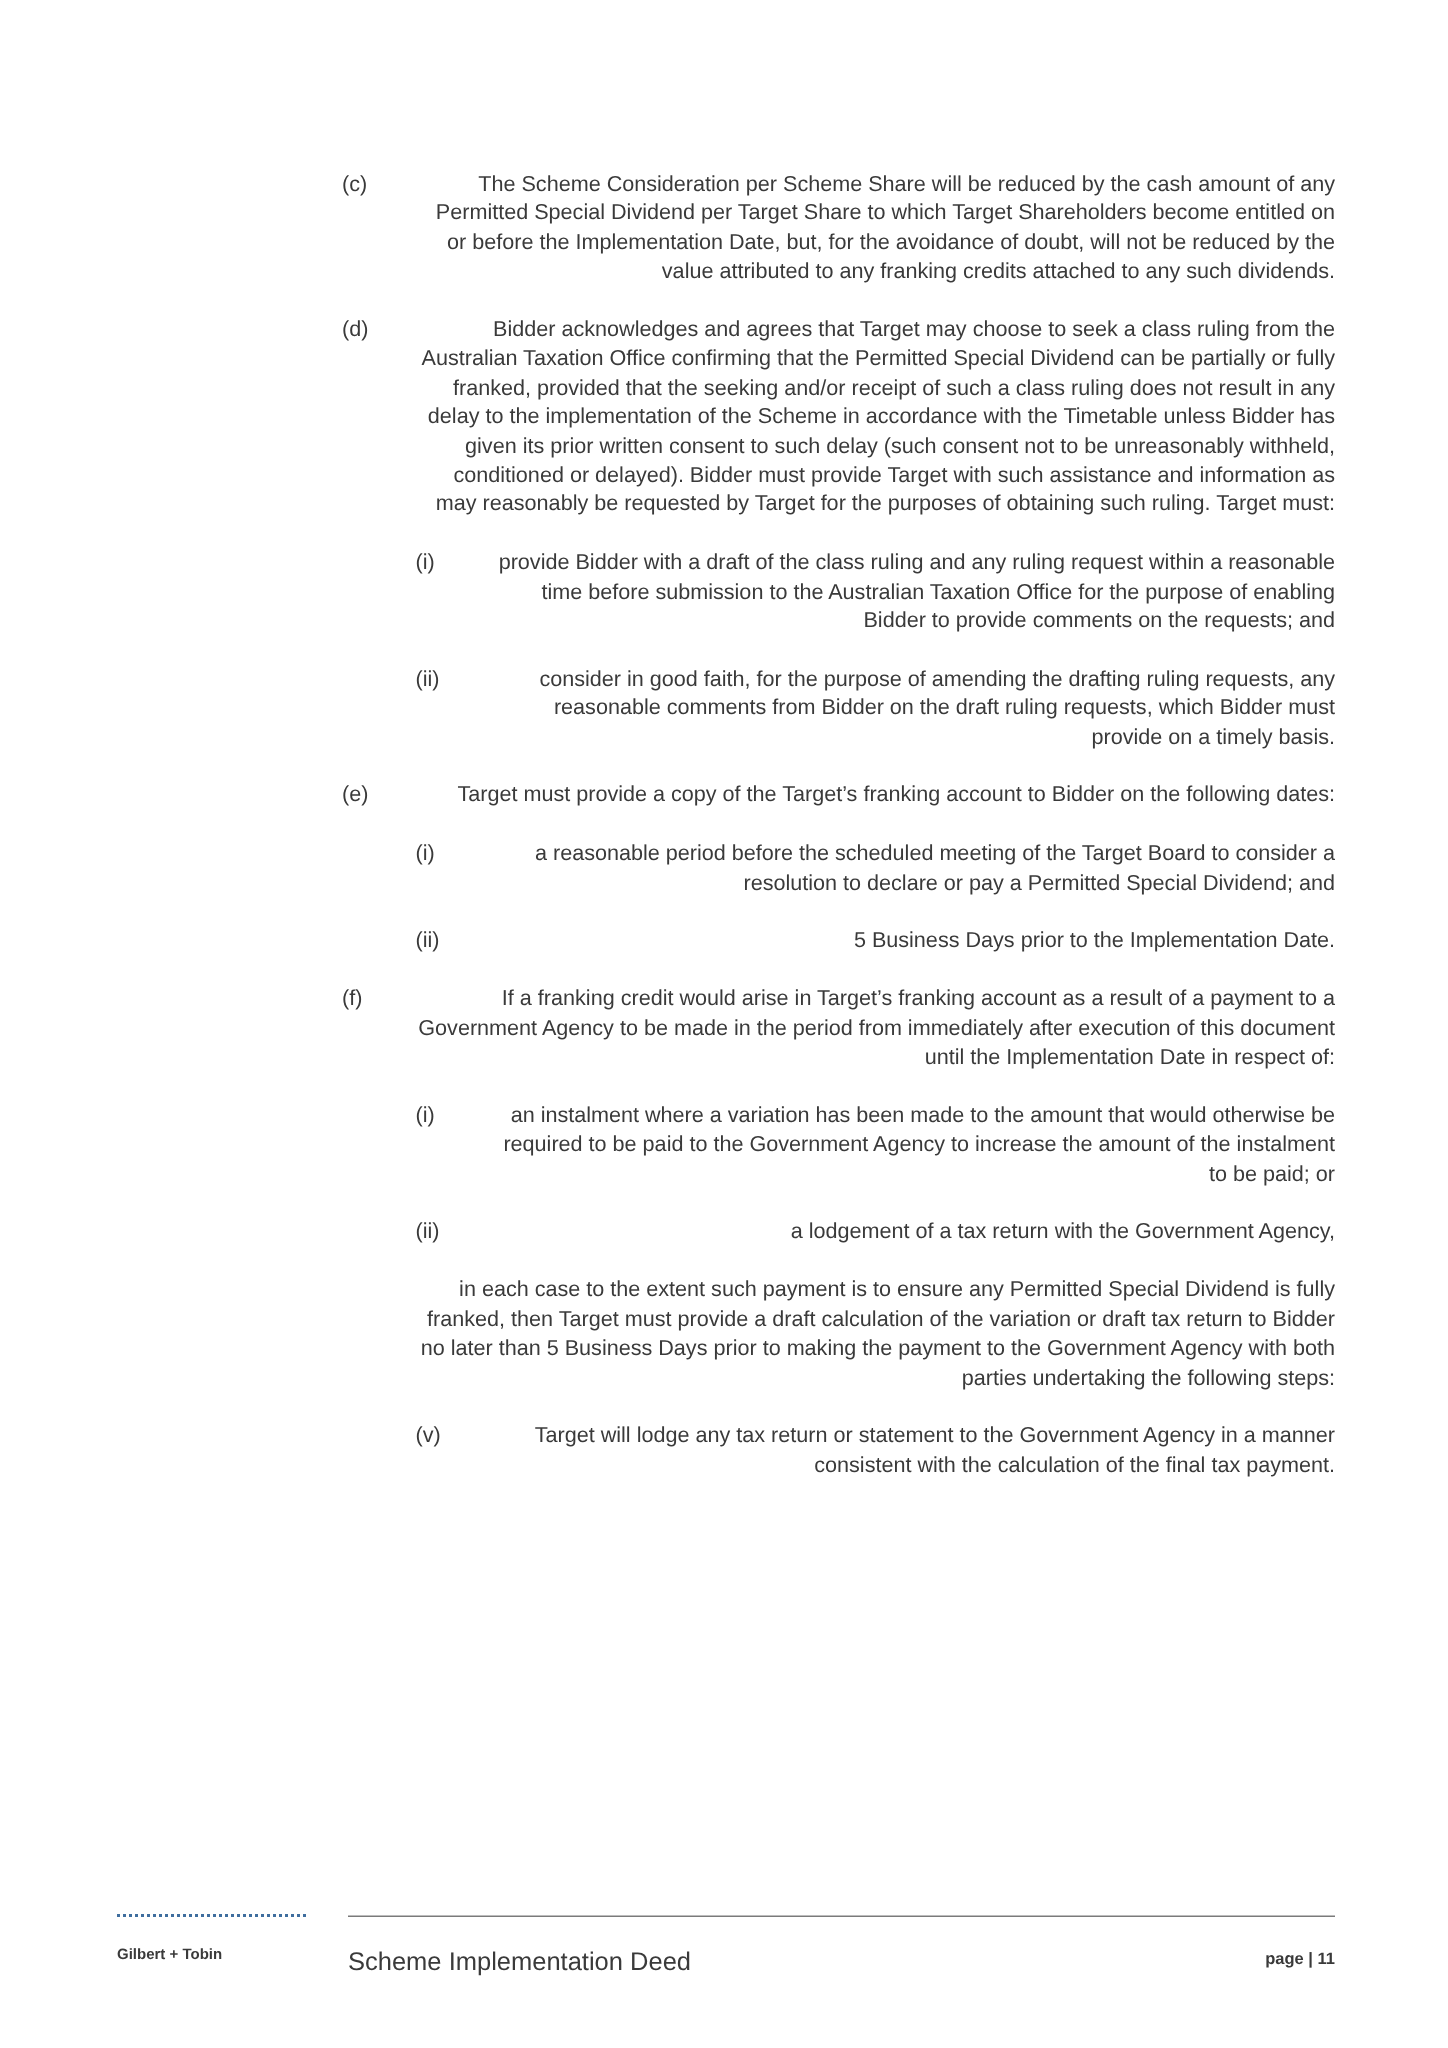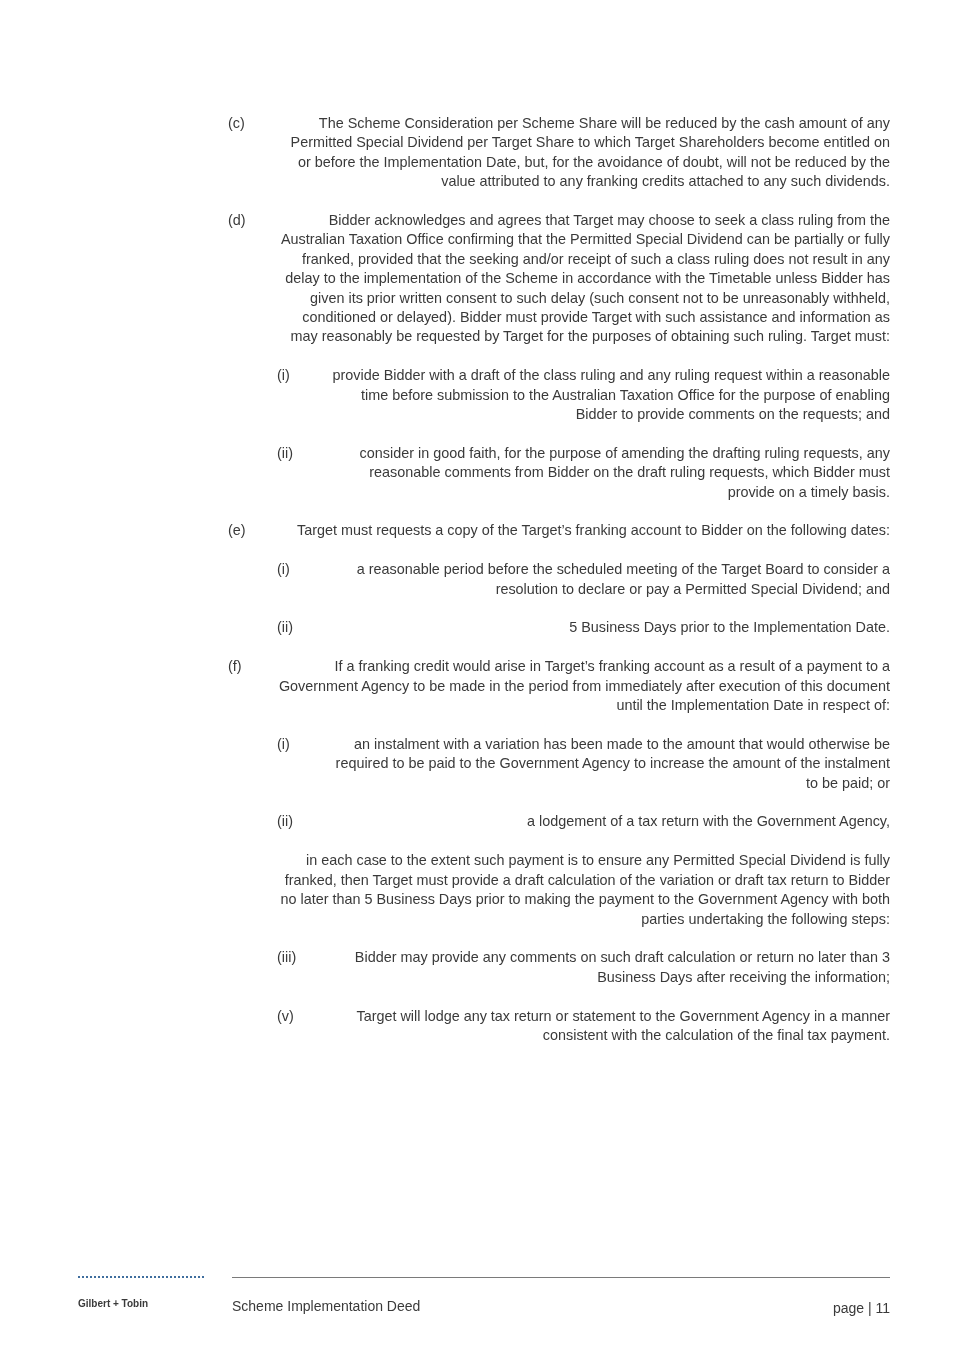--- a/index.html
+++ b/index.html
@@ -56,29 +56,30 @@
     left: 78px;
     top: 1298px;
     font-size: 10px;
     color: var(--text);
     font-weight: bold;
   }
   .footer-title {
     position: absolute;
     left: 232px;
     top: 1298px;
-    font-size: 14px;
+    font-size: 17px;
     color: var(--text);
   }
   .footer-page {
     position: absolute;
     right: 75px;
     top: 1300px;
-    font-size: 14px;
+    font-size: 11px;
     color: var(--text);
+    font-weight: bold;
   }
 </style>
 </head>
 <body>
 
 <div class="content">
 
   <div class="para level-a">
     <span class="label">(c)</span>
     <span class="text">The Scheme Consideration per Scheme Share will be reduced by the cash amount of any Permitted Special Dividend per Target Share to which Target Shareholders become entitled on or before the Implementation Date, but, for the avoidance of doubt, will not be reduced by the value attributed to any franking credits attached to any such dividends.</span>
@@ -94,56 +95,52 @@
     <span class="text">provide Bidder with a draft of the class ruling and any ruling request within a reasonable time before submission to the Australian Taxation Office for the purpose of enabling Bidder to provide comments on the requests; and</span>
   </div>
 
   <div class="para level-i">
     <span class="label">(ii)</span>
     <span class="text">consider in good faith, for the purpose of amending the drafting ruling requests, any reasonable comments from Bidder on the draft ruling requests, which Bidder must provide on a timely basis.</span>
   </div>
 
   <div class="para level-a">
     <span class="label">(e)</span>
-    <span class="text">Target must requests a copy of the Target’s franking account to Bidder on the following dates:</span>
+    <span class="text">Target must provide a copy of the Target’s franking account to Bidder on the following dates:</span>
   </div>
 
   <div class="para level-i">
     <span class="label">(i)</span>
     <span class="text">a reasonable period before the scheduled meeting of the Target Board to consider a resolution to declare or pay a Permitted Special Dividend; and</span>
   </div>
 
   <div class="para level-i">
     <span class="label">(ii)</span>
     <span class="text">5 Business Days prior to the Implementation Date.</span>
   </div>
 
   <div class="para level-a">
     <span class="label">(f)</span>
     <span class="text">If a franking credit would arise in Target’s franking account as a result of a payment to a Government Agency to be made in the period from immediately after execution of this document until the Implementation Date in respect of:</span>
   </div>
 
   <div class="para level-i">
     <span class="label">(i)</span>
-    <span class="text">an instalment with a variation has been made to the amount that would otherwise be required to be paid to the Government Agency to increase the amount of the instalment to be paid; or</span>
+    <span class="text">an instalment where a variation has been made to the amount that would otherwise be required to be paid to the Government Agency to increase the amount of the instalment to be paid; or</span>
   </div>
 
   <div class="para level-i">
     <span class="label">(ii)</span>
     <span class="text">a lodgement of a tax return with the Government Agency,</span>
   </div>
 
   <div class="para cont">
     <span class="text">in each case to the extent such payment is to ensure any Permitted Special Dividend is fully franked, then Target must provide a draft calculation of the variation or draft tax return to Bidder no later than 5 Business Days prior to making the payment to the Government Agency with both parties undertaking the following steps:</span>
   </div>
 
-  <div class="para level-i">
-    <span class="label">(iii)</span>
-    <span class="text">Bidder may provide any comments on such draft calculation or return no later than 3 Business Days after receiving the information;</span>
-  </div>
 
 
   <div class="para level-i">
     <span class="label">(v)</span>
     <span class="text">Target will lodge any tax return or statement to the Government Agency in a manner consistent with the calculation of the final tax payment.</span>
   </div>
 
 </div>
 
 <div class="footer-dotted"></div>

